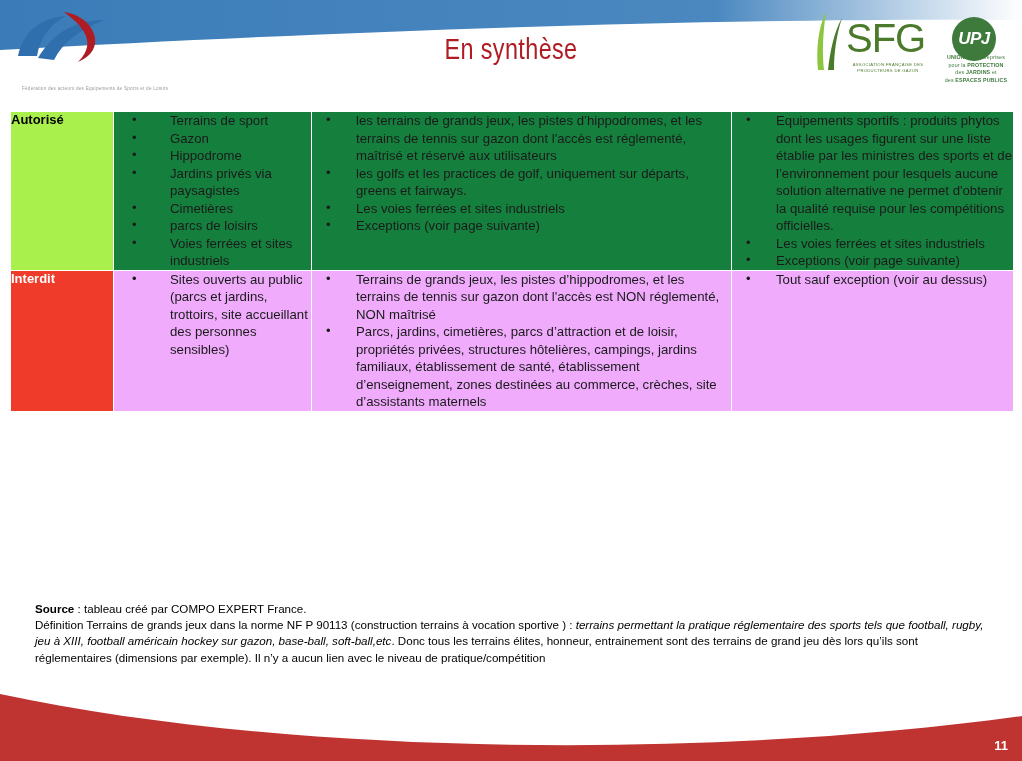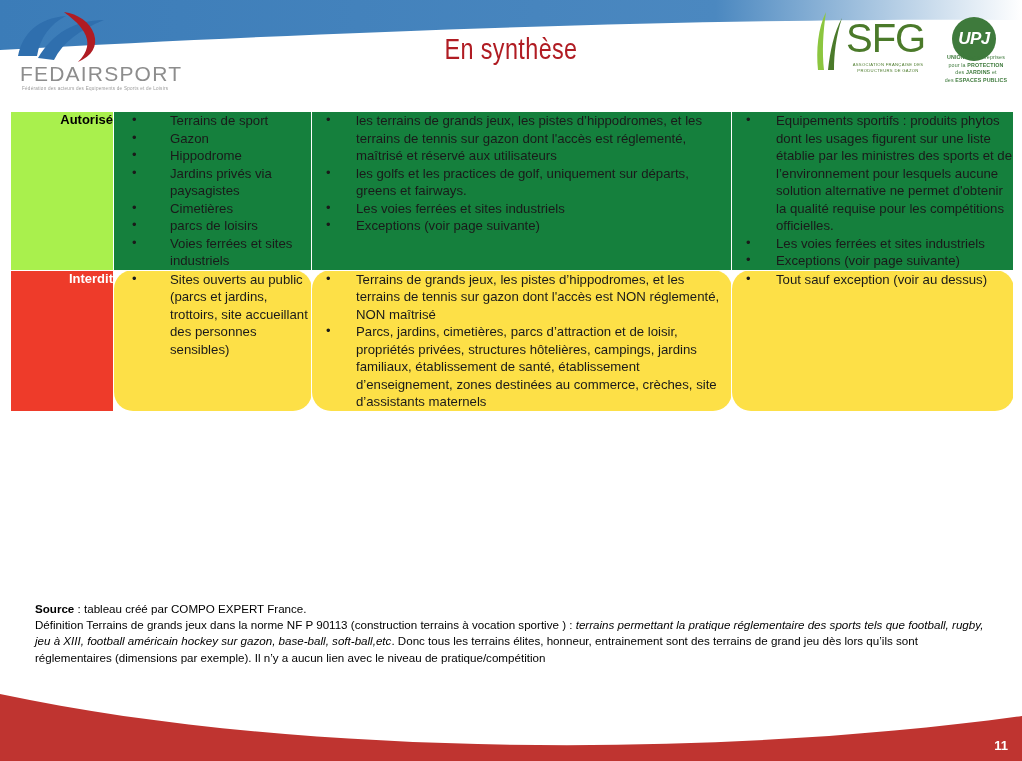--- a/index.html
+++ b/index.html
@@ -158,36 +158,36 @@
     vertical-align: middle;
     height: 99px;
     padding: 4px 14px;
     line-height: 17px;
     font-family: "Liberation Sans Narrow", "Liberation Sans", sans-serif;
   }
   .hdr-blank { background: #5b80bd; }
 
   .cat {
     vertical-align: middle;
-    text-align: right;
+    text-align: left;
     font-weight: bold;
     font-size: 13px;
     padding: 4px;
   }
   .cat-allowed { background: #a9f04d; color: #000000; }
   .cat-forbidden { background: #ee3b2a; color: #ffffff; }
 
   .cell {
     background: #15803d;
     font-size: 13.2px;
     line-height: 17.5px;
     color: #1a1a1a;
     padding: 10px 8px 10px 0;
   }
-  .cell-light { background: #fde047; border-radius: 19px; }
+  .cell-light { background: #f0abfc; }
 
   ul.bul {
     margin: 0;
     padding: 0;
     list-style: none;
   }
   ul.bul li {
     position: relative;
     padding-left: 56px;
     margin: 0 0 0 0;
@@ -247,21 +247,20 @@
     </svg>
   </div>
 
   <div class="logo-fs">
     <svg width="180" height="60" viewBox="0 0 180 60">
       <path d="M10,48 C14,26 30,10 58,8 C42,16 32,30 29,48 Z" fill="#2f6fae"></path>
       <path d="M30,50 C44,26 66,12 96,12 C72,22 55,34 46,52 Z" fill="#2f6fae"></path>
       <path d="M56,4 C70,6 82,14 86,26 C90,38 84,48 70,54 C80,44 82,34 76,24 C70,14 62,9 56,4 Z" fill="#b01c23"></path>
       <path d="M22,14 L40,8 L34,22 Z" fill="#b01c23" opacity="0.0"></path>
     </svg>
-    <div class="wordmark">FEDAIRSPORT</div>
     <div class="tagline">Fédération des acteurs des Equipements de Sports et de Loisirs</div>
   </div>
 
   <div class="slide-title">En synthèse</div>
 
   <div class="logo-sfg">
     <svg width="32" height="62" viewBox="0 0 32 62">
       <path d="M6,60 C4,40 6,18 14,2 C11,22 10,42 12,60 Z" fill="#8cc63f"></path>
       <path d="M16,60 C18,42 22,22 30,8 C24,26 22,44 22,60 Z" fill="#4b7a2a"></path>
     </svg>

